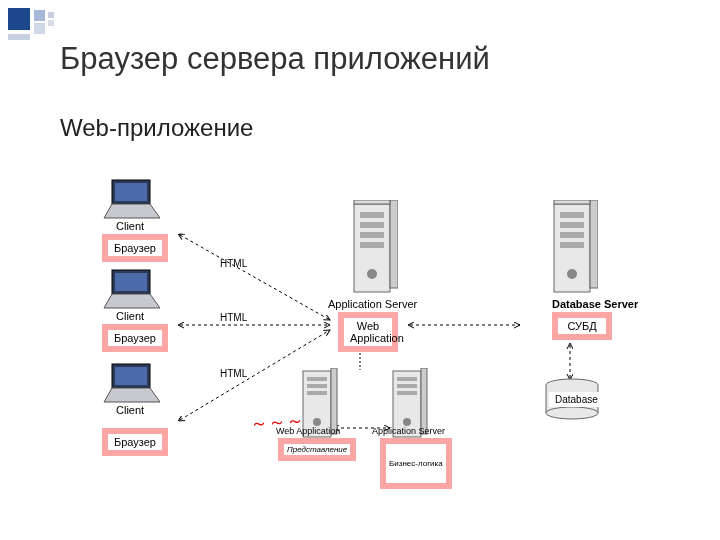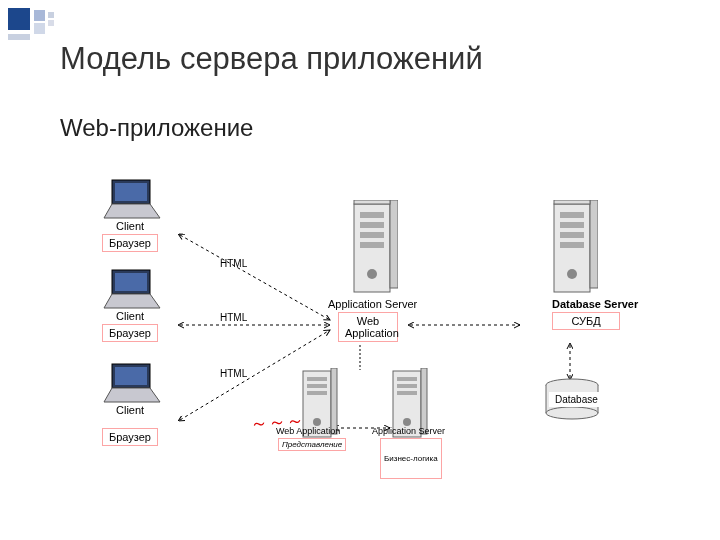--- a/index.html
+++ b/index.html
@@ -6,42 +6,42 @@
   body { width: 720px; height: 540px; font-family: Arial, sans-serif; background: #fff; position: relative; overflow: hidden; }
   .corner-deco { position: absolute; top: 8px; left: 8px; }
   .corner-deco .big { width: 22px; height: 22px; background: #1c478c; display: inline-block; }
   .corner-deco .mid { width: 11px; height: 11px; background: #a8b8d8; display: inline-block; position: absolute; }
   .corner-deco .sm { width: 6px; height: 6px; background: #c8d0e0; display: inline-block; position: absolute; }
   .title { position: absolute; top: 40px; left: 60px; font-size: 31px; color: #333; line-height: 1.2; font-weight: 400; }
   .subtitle { position: absolute; top: 114px; left: 60px; font-size: 24px; color: #222; }
   .stage { position: absolute; top: 170px; left: 60px; width: 620px; height: 350px; }
   .laptop { position: absolute; width: 64px; height: 42px; }
   .node-label { position: absolute; font-size: 11px; color: #000; }
-  .box-label { position: absolute; font-size: 11px; border: 1px solid #fca5a5; padding: 2px 6px; background: #fff; text-align: center; }
+  .box-label { position: absolute; font-size: 11px; border: 6px solid #fca5a5; padding: 2px 6px; background: #fff; text-align: center; }
   .server { position: absolute; width: 48px; height: 96px; }
   .small-server { position: absolute; width: 38px; height: 72px; }
   .cylinder { position: absolute; width: 56px; height: 44px; }
   .arrow-label { position: absolute; font-size: 10px; color: #000; text-align: right; }
   .red-scribble { position: absolute; color: #d00; font-family: cursive; font-size: 18px; }
   svg.lines { position: absolute; top: 0; left: 0; width: 620px; height: 350px; pointer-events: none; }
 </style>
 </head>
 <body>
 
 <div class="corner-deco">
   <span class="big"></span>
   <span class="mid" style="left:26px; top:2px;"></span>
   <span class="mid" style="left:26px; top:15px; background:#d0d8e8;"></span>
   <span class="sm" style="left:40px; top:4px;"></span>
   <span class="sm" style="left:40px; top:12px; background:#d8dce8;"></span>
   <span class="mid" style="left:0px; top:26px; background:#c8d0e0; width:22px; height:6px;"></span>
 </div>
 
 <div class="title">
-  <span>Модель сервера приложений</span><br>
+  <span>Браузер сервера приложений</span><br>
 </div>
 
 <div class="subtitle">Web-приложение</div>
 
 <div class="stage">
 
   <svg class="lines">
     <defs>
       <marker id="ah" markerWidth="8" markerHeight="8" refX="6" refY="3" orient="auto">
         <path d="M0,0 L6,3 L0,6" fill="none" stroke="#000" stroke-width="1"></path>
@@ -114,21 +114,21 @@
         <rect x="40" y="0" width="8" height="88" fill="#ccc" stroke="#666"></rect>
         <rect x="4" y="0" width="36" height="4" fill="#ddd" stroke="#666"></rect>
         <rect x="10" y="12" width="24" height="6" fill="#aaa"></rect>
         <rect x="10" y="22" width="24" height="6" fill="#aaa"></rect>
         <rect x="10" y="32" width="24" height="6" fill="#aaa"></rect>
         <rect x="10" y="42" width="24" height="6" fill="#aaa"></rect>
         <circle cx="22" cy="74" r="5" fill="#888"></circle>
       </svg>
   </div>
   <div class="node-label" style="top:128px; left:492px;font-weight:bold;">Database Server</div>
-  <div class="box-label" style="top:142px; left:492px; width:68px;">СУБД</div>
+  <div class="box-label" style="top:142px; left:492px; width:60px;">СУБД</div>
 
   <div class="cylinder" style="top:208px; left:484px;">
     <svg viewBox="0 0 56 44">
         <ellipse cx="28" cy="7" rx="26" ry="6" fill="#e8e8e8" stroke="#666"></ellipse>
         <rect x="2" y="7" width="52" height="28" fill="#e8e8e8" stroke="none"></rect>
         <line x1="2" y1="7" x2="2" y2="35" stroke="#666"></line>
         <line x1="54" y1="7" x2="54" y2="35" stroke="#666"></line>
         <ellipse cx="28" cy="35" rx="26" ry="6" fill="#e8e8e8" stroke="#666"></ellipse>
       </svg>
   </div>

